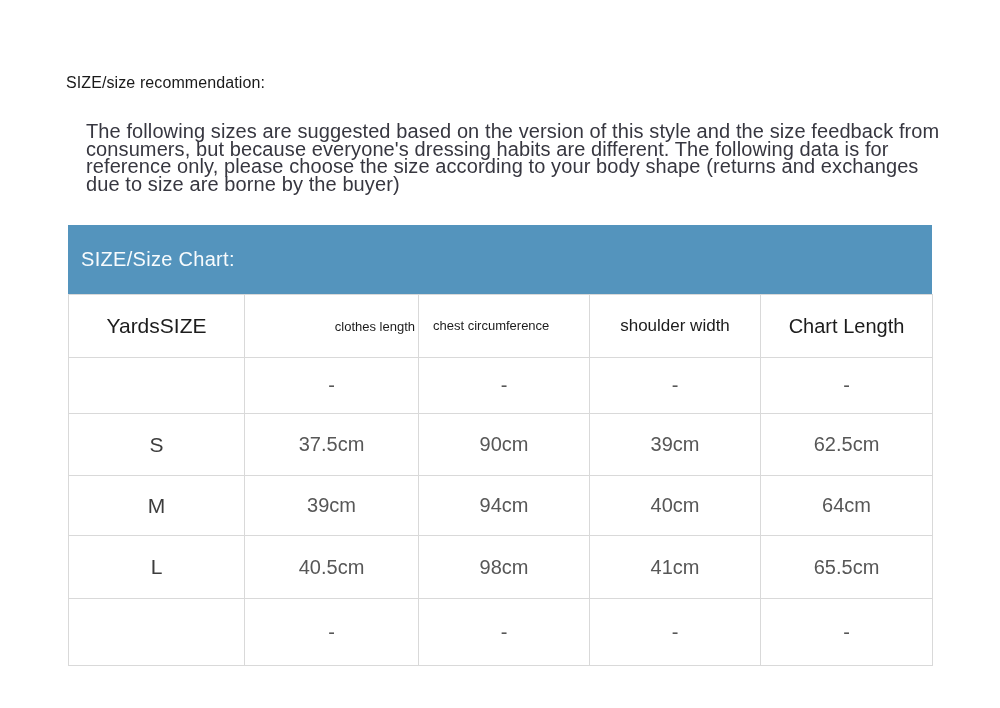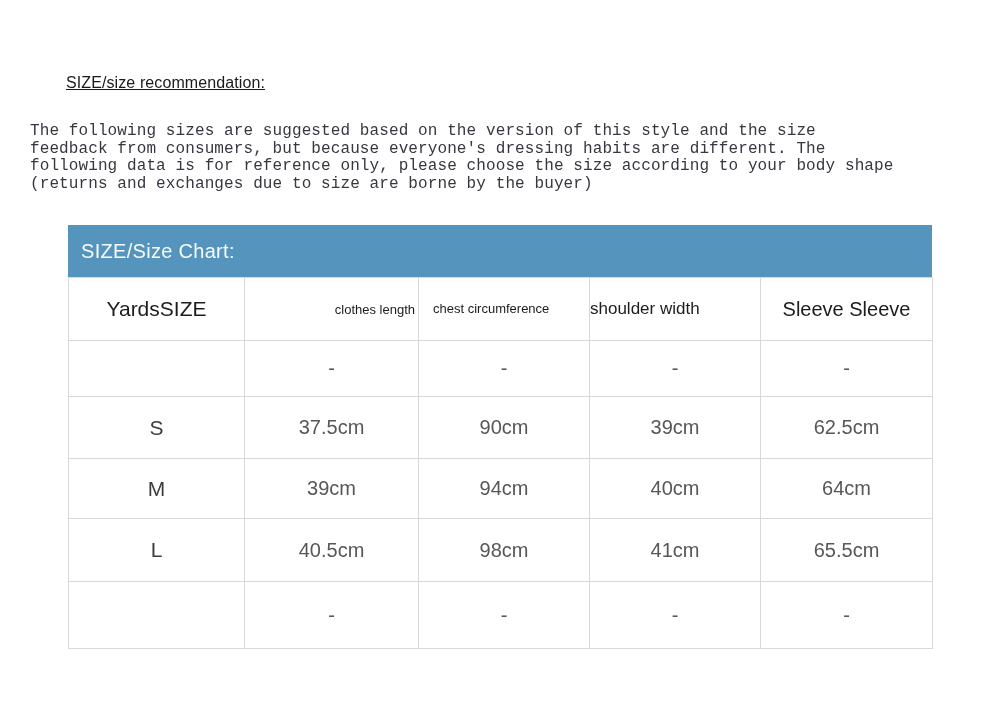--- a/index.html
+++ b/index.html
@@ -12,36 +12,34 @@
     overflow: hidden;
   }
   .page { width: 1000px; height: 708px; position: relative; }
 
   .rec-heading {
     margin: 74px 66px 0 66px;
     font-size: 16px;
     font-weight: 400;
     color: #1a1a1a;
     letter-spacing: 0.1px;
-    text-decoration: underline;
   }
   .rec-body {
-    margin: 31px 66px 0 30px;
+    margin: 31px 66px 0 86px;
     width: 866px;
-    font-size: 16px;
+    font-size: 20px;
     line-height: 17.5px;
     color: #373740;
     letter-spacing: 0.1px;
-    font-family: Liberation Mono, monospace;
   }
 
   .title-bar {
     margin: 32px 0 0 68px;
     width: 864px;
-    height: 52px;
+    height: 69px;
     background: #5494bd;
     display: flex;
     align-items: center;
   }
   .title-bar .title-text {
     padding-left: 13px;
     font-size: 20px;
     color: #f7fbfd;
     letter-spacing: 0.3px;
   }
@@ -56,21 +54,21 @@
     border: 1px solid #d9d9d9;
     vertical-align: middle;
     background: #ffffff;
   }
   .size-table thead tr { height: 63px; margin-top: 40px; }
   .size-table th { font-weight: 400; color: #1c1c1c; }
   .size-table th.c0 { font-size: 21px; text-align: center; }
   .size-table th.c1 { font-size: 13px; text-align: right; padding-right: 3px; }
   .size-table th.c2 { font-size: 13px; text-align: left; padding-left: 14px; }
   .size-table th.c2 span { display: inline-block; max-width: 125px; text-align: left; line-height: 26px; }
-  .size-table th.c3 { font-size: 17px; text-align: left; }
+  .size-table th.c3 { font-size: 17px; text-align: center; }
   .size-table th.c4 { font-size: 20px; text-align: center; }
 
   .size-table td {
     text-align: center;
     font-size: 20px;
     color: #575757;
   }
   .size-table td.size-cell {
     font-size: 21px;
     color: #3d3d3d;
@@ -111,21 +109,21 @@
         <th class="c1">
           <span>clothes length</span>
         </th>
         <th class="c2">
           <span>chest circumference</span>
         </th>
         <th class="c3">
           <span>shoulder width</span>
         </th>
         <th class="c4">
-          <span>Sleeve Sleeve</span>
+          <span>Chart Length</span>
         </th>
       </tr>
     </thead>
     <tbody>
       <tr class="r0">
         <td class="size-cell"></td>
         <td>-</td>
         <td>-</td>
         <td>-</td>
         <td>-</td>

